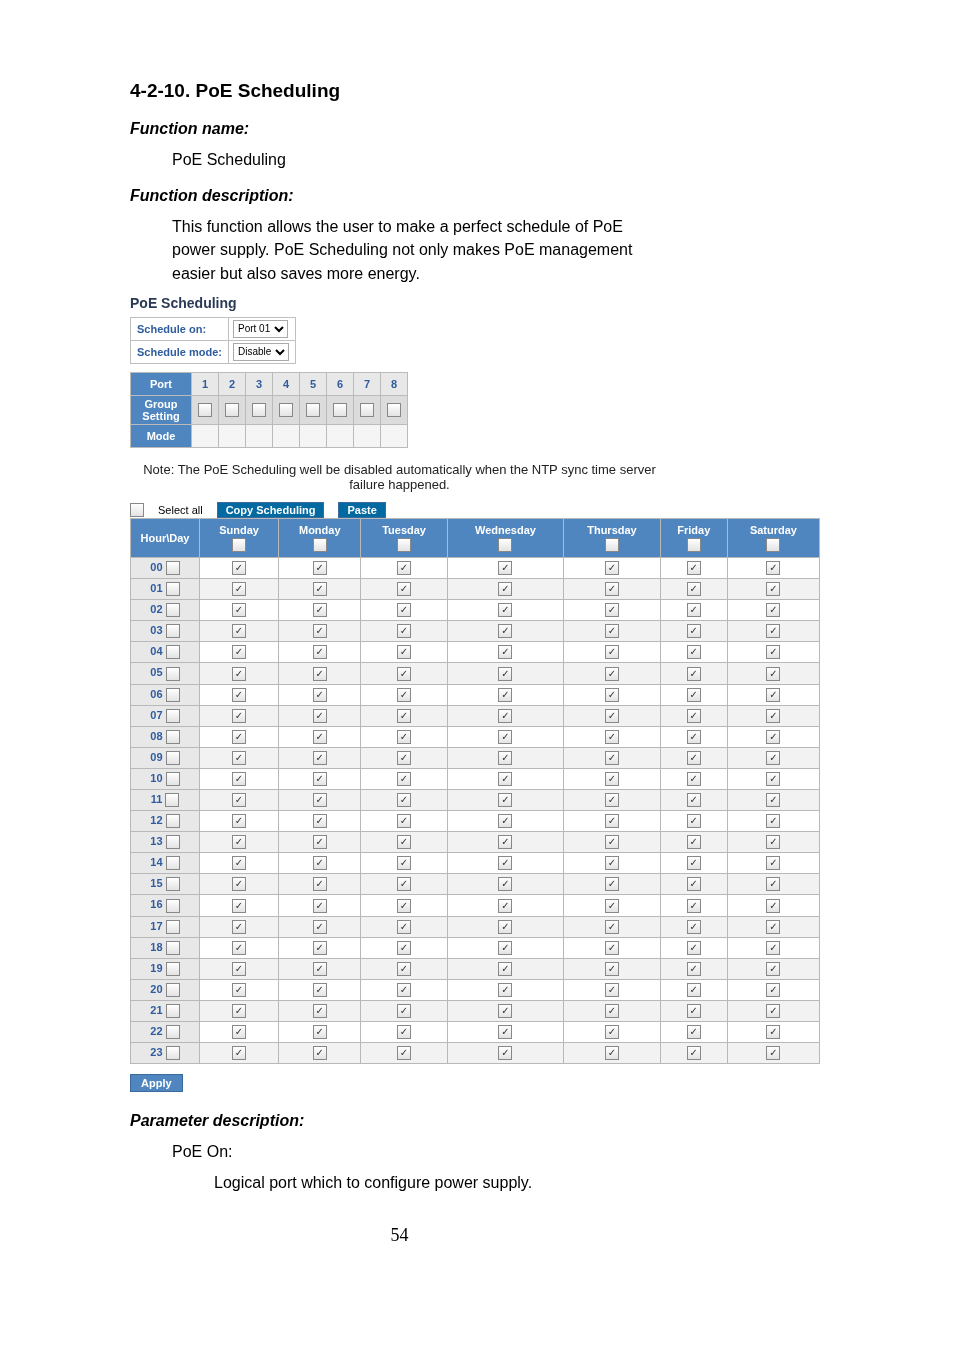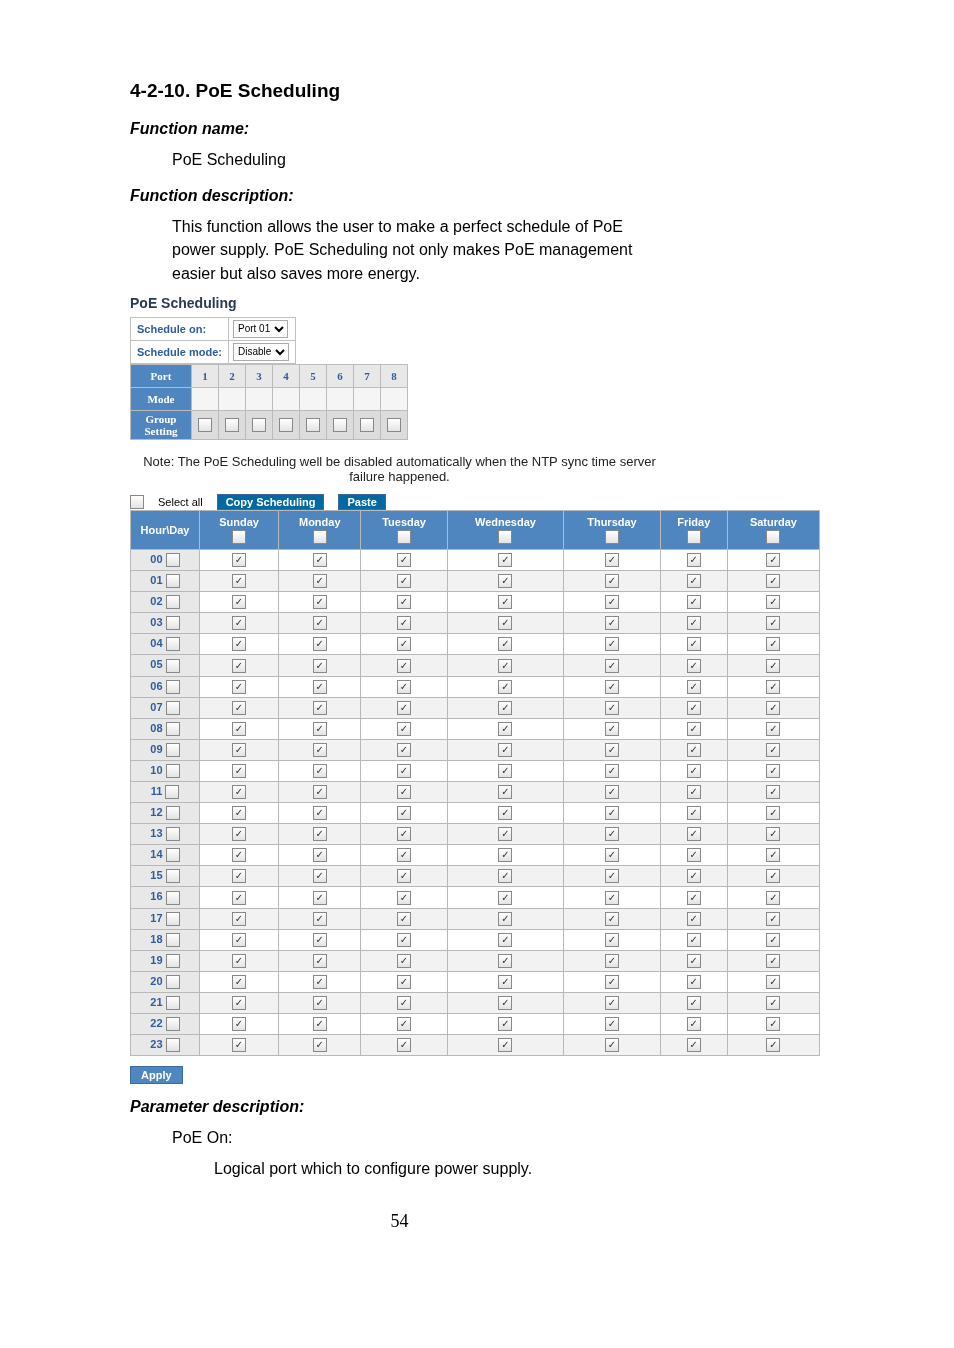--- a/index.html
+++ b/index.html
@@ -60,22 +60,23 @@
     font-family: Tahoma, Verdana, sans-serif;
     font-size: 10px;
     border: 1px solid #aaa;
     background: #fff;
     height: 18px;
   }
 
   
   table.ports {
     border-collapse: collapse;
-    font-family: Liberation Serif, serif;
+    font-family: Liberation Sans, sans-serif;
     font-size: 11px;
+    margin-top: 8px;
   }
   table.ports th, table.ports td {
     border: 1px solid #bbb;
     text-align: center;
     padding: 2px 4px;
     height: 18px;
   }
   table.ports th.side {
     background: #4f86bf;
     color: #fff;
@@ -168,21 +169,21 @@
 
   .apply-btn {
     display:inline-block;
     background:#4f86bf;
     color:#fff;
     border:1px solid #3b6a9c;
     padding:2px 10px;
     font-family: Tahoma, Verdana, sans-serif;
     font-size:11px;
     font-weight:bold;
-    margin: 10px 0 14px 0;
+    margin: 10px 0 20px 0;
     cursor:pointer;
   }
 
   .pagenum {
     text-align:center;
     font-family: "Times New Roman", serif;
     font-size: 18px;
     margin-top: 30px;
   }
 </style>
@@ -231,40 +232,40 @@
       <th class="pnum">1</th>
       <th class="pnum">2</th>
       <th class="pnum">3</th>
       <th class="pnum">4</th>
       <th class="pnum">5</th>
       <th class="pnum">6</th>
       <th class="pnum">7</th>
       <th class="pnum">8</th>
     </tr>
     <tr>
-      <th class="side">Mode</th>
-      <td class="mode-cell"></td>
-      <td class="mode-cell"></td>
-      <td class="mode-cell"></td>
-      <td class="mode-cell"></td>
-      <td class="mode-cell"></td>
-      <td class="mode-cell"></td>
-      <td class="mode-cell"></td>
-      <td class="mode-cell"></td>
+      <th class="side" style="line-height:1.1;">Group Setting</th>
+      <td class="grp-cell"><span class="cb"></span></td>
+      <td class="grp-cell"><span class="cb"></span></td>
+      <td class="grp-cell"><span class="cb"></span></td>
+      <td class="grp-cell"><span class="cb"></span></td>
+      <td class="grp-cell"><span class="cb"></span></td>
+      <td class="grp-cell"><span class="cb"></span></td>
+      <td class="grp-cell"><span class="cb"></span></td>
+      <td class="grp-cell"><span class="cb"></span></td>
     </tr>
     <tr>
-      <th class="side" style="line-height:1.1;">Group Setting</th>
-      <td class="grp-cell"><span class="cb"></span></td>
-      <td class="grp-cell"><span class="cb"></span></td>
-      <td class="grp-cell"><span class="cb"></span></td>
-      <td class="grp-cell"><span class="cb"></span></td>
-      <td class="grp-cell"><span class="cb"></span></td>
-      <td class="grp-cell"><span class="cb"></span></td>
-      <td class="grp-cell"><span class="cb"></span></td>
-      <td class="grp-cell"><span class="cb"></span></td>
+      <th class="side">Mode</th>
+      <td class="mode-cell"></td>
+      <td class="mode-cell"></td>
+      <td class="mode-cell"></td>
+      <td class="mode-cell"></td>
+      <td class="mode-cell"></td>
+      <td class="mode-cell"></td>
+      <td class="mode-cell"></td>
+      <td class="mode-cell"></td>
     </tr>
   </tbody>
     </table>
 
   <div class="note">Note: The PoE Scheduling well be disabled automatically when the NTP sync time server failure happened.</div>
 
   
   <div class="toolbar">
     <span class="cb"></span>
     <span>Select all</span>

